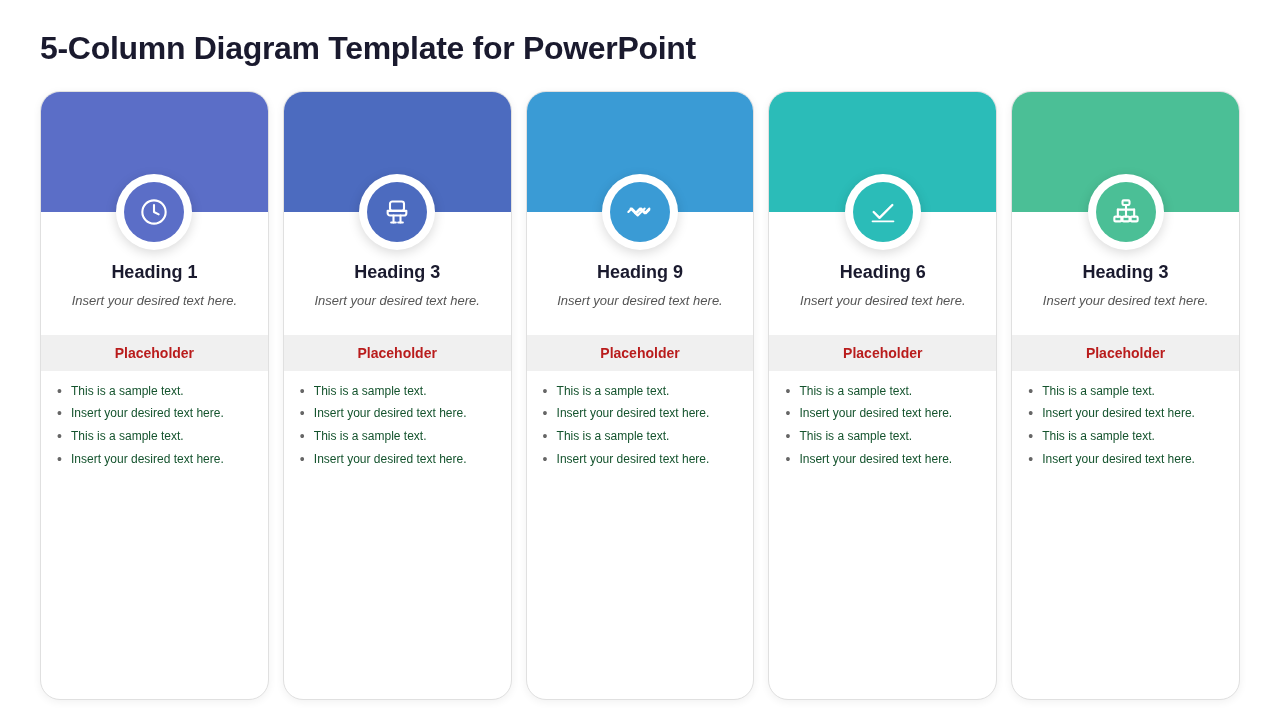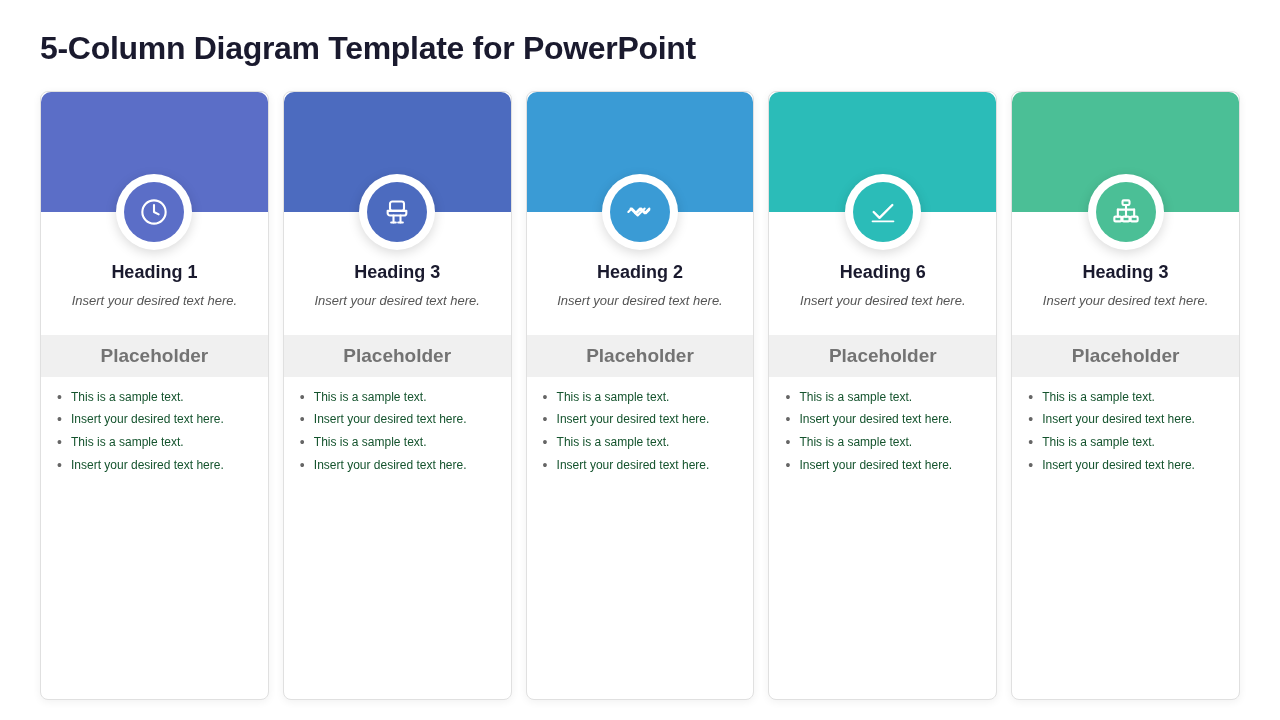--- a/index.html
+++ b/index.html
@@ -25,21 +25,21 @@
       letter-spacing: -0.3px;
     }
     .columns-container {
       display: flex;
       gap: 14px;
       flex: 1;
     }
     .column-card {
       flex: 1;
       border: 1px solid #e0e0e0;
-      border-radius: 8px;
+      border-radius: 20px;
       display: flex;
       flex-direction: column;
       overflow: hidden;
       box-shadow: 0 2px 8px rgba(0,0,0,0.06);
       background: #fff;
     }
     .card-top {
       height: 120px;
       border-radius: 10px 10px 0 0;
       position: relative;
@@ -91,23 +91,23 @@
       line-height: 1.5;
     }
     .card-placeholder-section {
       margin-top: 12px;
       width: 100%;
       background: #f0f0f0;
       padding: 10px 16px;
       text-align: center;
     }
     .placeholder-label {
-      font-size: 19px;
+      font-size: 14px;
       font-weight: 700;
-      color: #737373;
+      color: #b91c1c;
     }
     .card-list {
       padding: 12px 16px 16px 16px;
       flex: 1;
     }
     .card-list ul {
       list-style: none;
       padding: 0;
     }
     .card-list ul li {
@@ -197,21 +197,21 @@
             <div class="icon-circle-inner" style="background: rgb(58, 155, 213);">
               <svg viewBox="0 0 24 24" fill="none" stroke="#ffffff" stroke-width="1.8" stroke-linecap="round" stroke-linejoin="round">
       <path d="M2 12l3-3 4 4 4-4 4 4 3-3"></path>
       <path d="M4 9l4 4 4-4 4 4 4-4"></path>
       <path d="M8 13l2 2 6-6"></path>
     </svg>
             </div>
           </div>
         </div>
         <div class="card-body">
-          <div class="card-heading">Heading 2</div>
+          <div class="card-heading">Heading 9</div>
           <div class="card-desc">Insert your desired text here.</div>
         </div>
         <div class="card-placeholder-section">
           <div class="placeholder-label">Placeholder</div>
         </div>
         <div class="card-list">
           <ul>
             <li>This is a sample text.</li>
             <li>Insert your desired text here.</li>
             <li>This is a sample text.</li>

